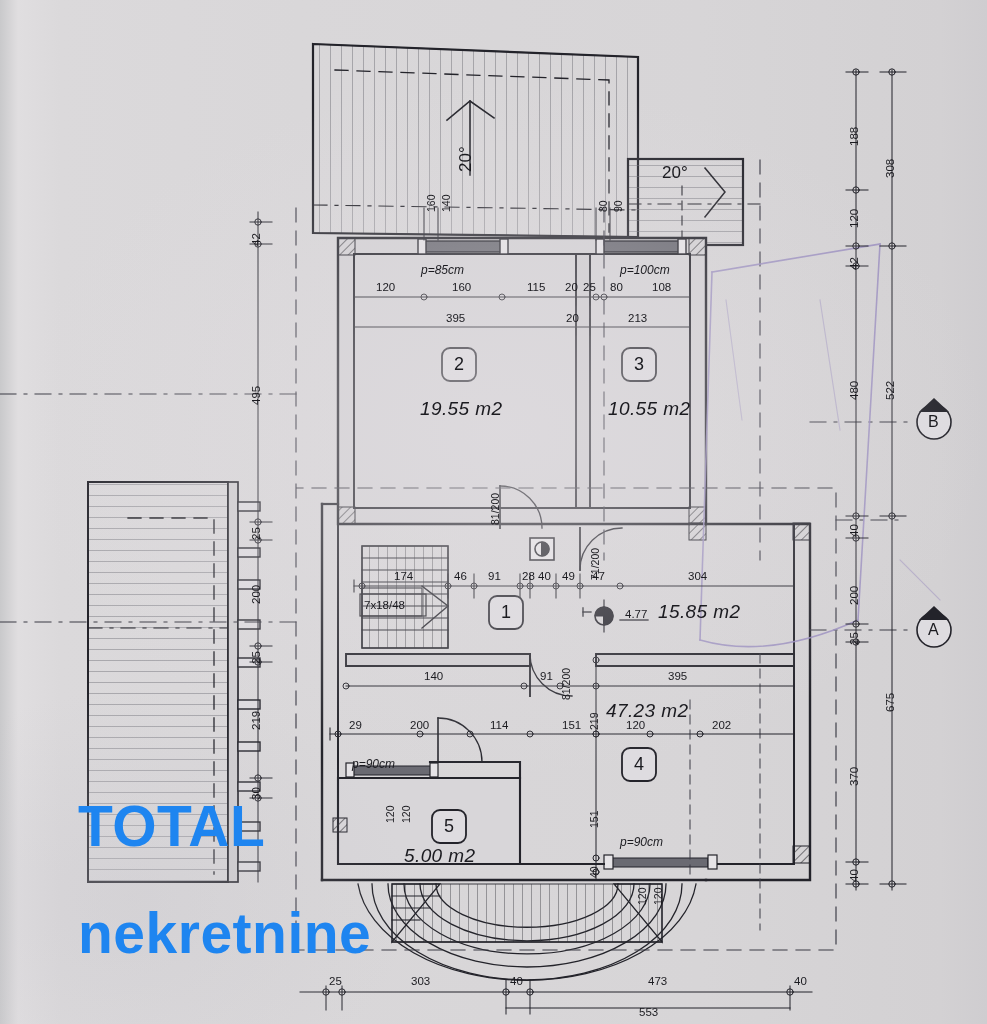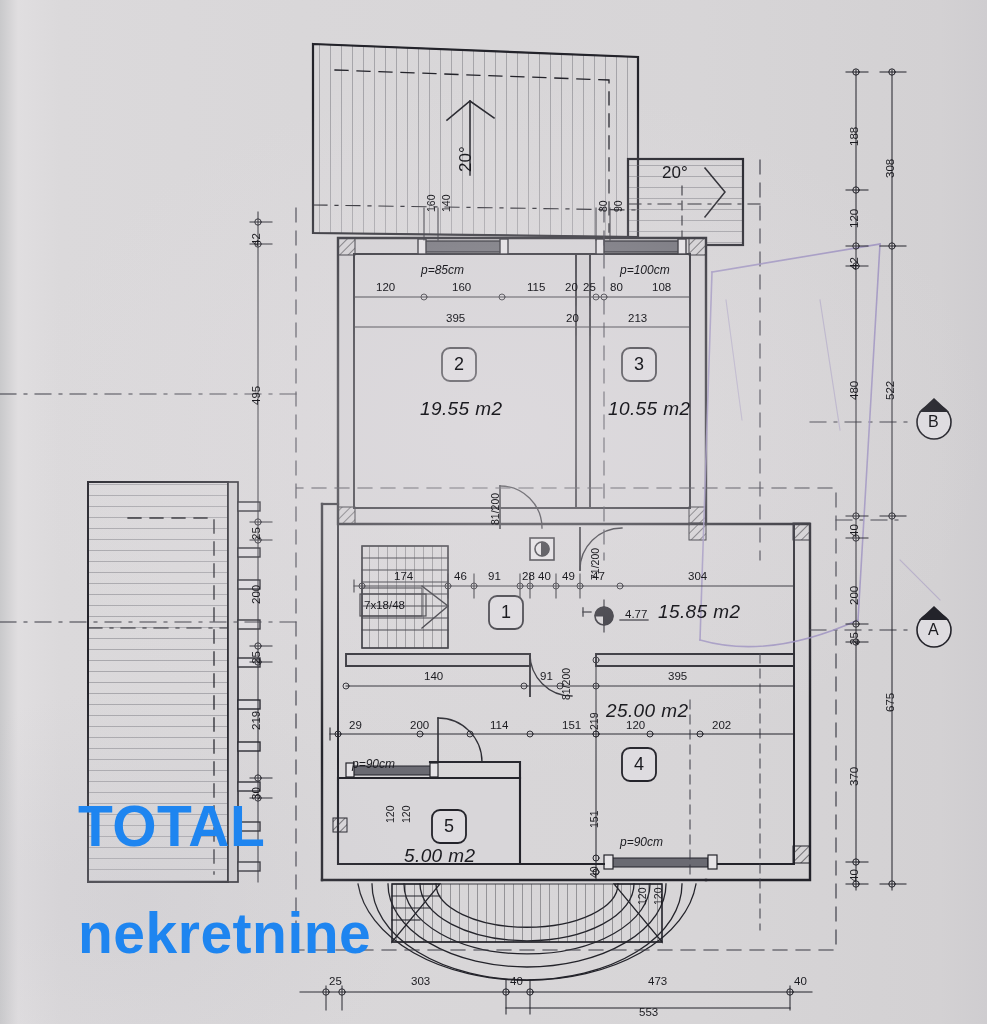--- a/index.html
+++ b/index.html
@@ -456,21 +456,21 @@
 
   <div class="lbl rn" style="left:454px;top:354px;">2</div>
   <div class="lbl rn" style="left:634px;top:354px;">3</div>
   <div class="lbl rn" style="left:501px;top:602px;">1</div>
   <div class="lbl rn" style="left:634px;top:754px;">4</div>
   <div class="lbl rn" style="left:444px;top:816px;">5</div>
 
   <div class="lbl area" style="left:420px;top:398px;">19.55 m2</div>
   <div class="lbl area" style="left:608px;top:398px;">10.55 m2</div>
   <div class="lbl area" style="left:658px;top:601px;">15.85 m2</div>
-  <div class="lbl area" style="left:606px;top:700px;">25.00 m2</div>
+  <div class="lbl area" style="left:606px;top:700px;">47.23 m2</div>
   <div class="lbl area" style="left:404px;top:845px;">5.00 m2</div>
   <div class="lbl dim" style="left:625px;top:608px;">4.77</div>
 
   <div class="lbl dim" style="left:364px;top:599px;">7x18/48</div>
 
   <div class="lbl angv" style="left:456px;top:172px;">20°</div>
   <div class="lbl ang" style="left:662px;top:163px;">20°</div>
 
   <div class="lbl pwin" style="left:421px;top:263px;">p=85cm</div>
   <div class="lbl pwin" style="left:610px;top:263px;padding-left:10px;">p=100cm</div>

